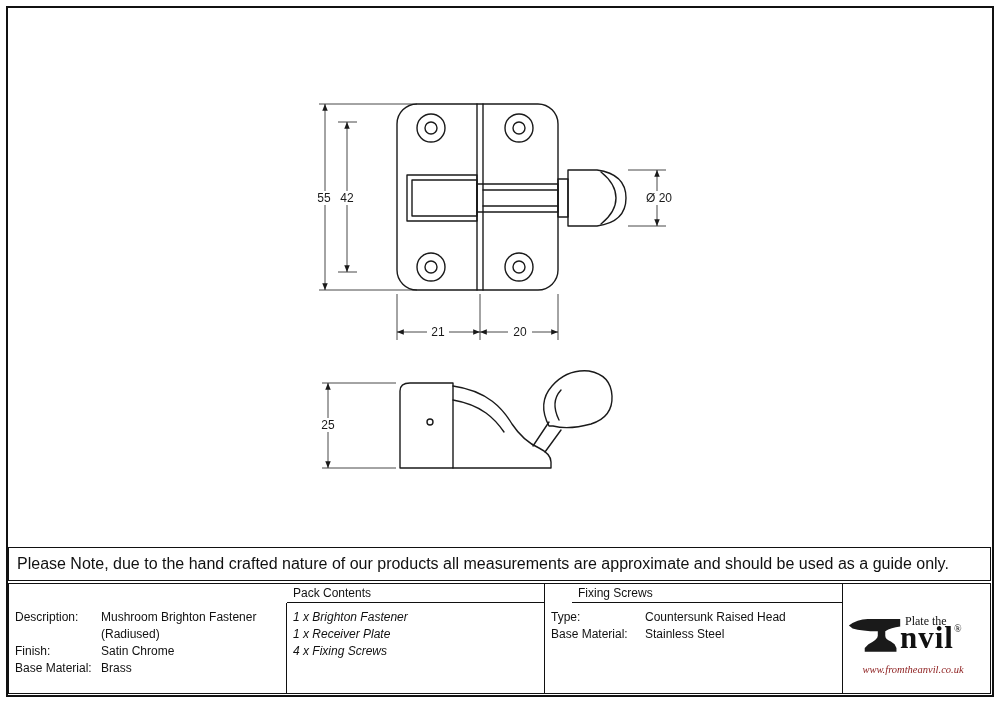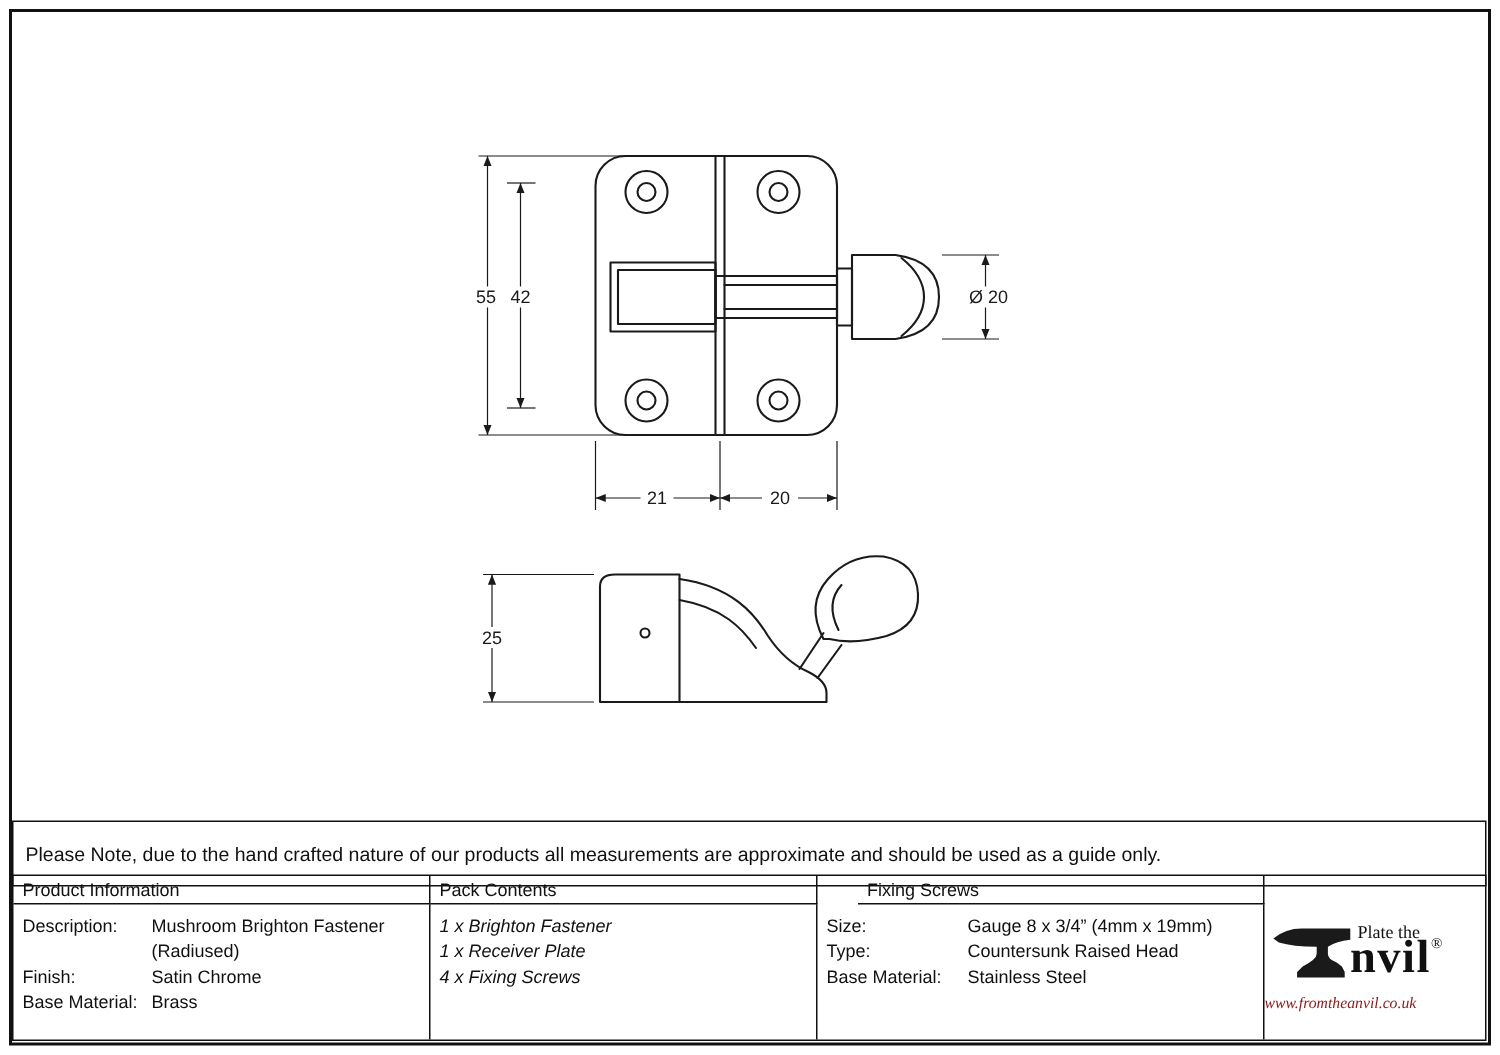--- a/index.html
+++ b/index.html
@@ -7,22 +7,22 @@
     width:1000px;height:703px;position:relative;background:#fff;
     font-family:"Liberation Sans", sans-serif;color:#111;overflow:hidden;
   }
   .frame{position:absolute;left:6px;top:6px;right:6px;bottom:6px;border:2px solid #111;}
   .drawing{position:absolute;left:0;top:0;width:1000px;height:545px;}
   .obj{fill:none;stroke:#1a1a1a;stroke-width:1.4;stroke-linejoin:round;stroke-linecap:round;}
   .thin{fill:none;stroke:#1a1a1a;stroke-width:0.8;}
   .lblbg{fill:#ffffff;}
   .dim-text{font:12px "Liberation Sans", sans-serif;fill:#1a1a1a;text-anchor:middle;dominant-baseline:central;}
   .note-box{
-    position:absolute;left:8px;right:9px;top:547px;height:44px;border:1px solid #111;
-    display:flex;align-items:center;padding-left:8px;font-size:13px;box-sizing:border-box;
+    position:absolute;left:8px;right:9px;top:547px;height:34px;border:1px solid #111;
+    display:flex;align-items:center;padding-left:8px;font-size:16px;box-sizing:border-box;
   }
   .spec-table{
     position:absolute;left:8px;right:9px;top:583px;bottom:9px;border:1px solid #111;
     display:grid;grid-template-columns:278px 258px 298px 1fr;grid-template-rows:19px 1fr;
     box-sizing:border-box;font-size:12px;
   }
   .cell{box-sizing:border-box;}
   .th{border-right:1px solid #111;border-bottom:1px solid #111;display:flex;align-items:center;padding:0 6px;}
   .th1{grid-row:1;grid-column:1;}
   .th2{grid-row:1;grid-column:2;}
@@ -33,21 +33,21 @@
   .td3{grid-row:2;grid-column:3;}
   .brand-cell{grid-row:1/3;grid-column:4;position:relative;}
   .kv{line-height:17px;white-space:nowrap;}
   .k{display:inline-block;width:86px;}
   .k2{display:inline-block;width:94px;}
   .pc-line{line-height:17px;white-space:nowrap;font-style:italic;}
   .brand-anvil-icon{position:absolute;left:4px;top:28px;width:56px;height:44px;}
   .brand-tagline{position:absolute;left:62px;top:30px;font:12px "Liberation Serif", serif;color:#111;}
   .brand-wordmark{position:absolute;left:57px;top:38px;font:700 31px/1 "Liberation Serif", serif;color:#111;letter-spacing:1px;}
   .brand-reg{font:10px "Liberation Serif", serif;vertical-align:16px;letter-spacing:0;}
-  .brand-url{position:absolute;left:0;right:7px;top:80px;text-align:left;
+  .brand-url{position:absolute;left:0;right:7px;top:80px;text-align:center;
     font:italic 10.5px "Liberation Serif", serif;color:#8b1a1a;}
 </style>
 </head>
 <body>
 
 <div class="frame"></div>
 
 <svg class="drawing" viewBox="0 0 1000 545">
   <defs>
     <marker id="arrow" viewBox="0 0 10 10" refX="9.5" refY="5" markerWidth="9" markerHeight="9" orient="auto-start-reverse">
@@ -142,21 +142,20 @@
   <rect class="lblbg" x="317" y="418" width="22" height="14"></rect>
   <text class="dim-text" x="328" y="425">25</text>
 </svg>
 
 <div class="note-box">
   <span>Please Note, due to the hand crafted nature of our products all measurements are approximate and should be used as a guide only.</span>
 </div>
 
 <div class="spec-table">
 
-  <div class="cell th th1">Product Information</div>
   <div class="cell th th2">Pack Contents</div>
   <div class="cell th th3">Fixing Screws</div>
 
   <div class="cell td td1">
     <div class="kv">
       <span class="k">Description:</span><span class="v">Mushroom Brighton Fastener</span>
     </div>
     <div class="kv">
       <span class="k"></span><span class="v">(Radiused)</span>
     </div>
@@ -169,23 +168,20 @@
   </div>
 
   <div class="cell td td2">
     <div class="pc-line">1 x Brighton Fastener</div>
     <div class="pc-line">1 x Receiver Plate</div>
     <div class="pc-line">4 x Fixing Screws</div>
   </div>
 
   <div class="cell td td3">
     <div class="kv">
-      <span class="k2">Size:</span><span class="v">Gauge 8 x 3/4” (4mm x 19mm)</span>
-    </div>
-    <div class="kv">
       <span class="k2">Type:</span><span class="v">Countersunk Raised Head</span>
     </div>
     <div class="kv">
       <span class="k2">Base Material:</span><span class="v">Stainless Steel</span>
     </div>
   </div>
 
   <div class="cell brand-cell">
     <svg class="brand-anvil-icon" viewBox="0 0 60 46">
       <path fill="#1a1a1a" d="M2,14 Q12,6 25,7 L57,7 L57,15 Q47,16 41,20 L41,25 Q41,29 47,31 L51,34 L53,38 L53,42 L19,42 L19,38 L23,34 Q33,29 33,25 L33,20 Q16,20 6,17 Z"></path>

